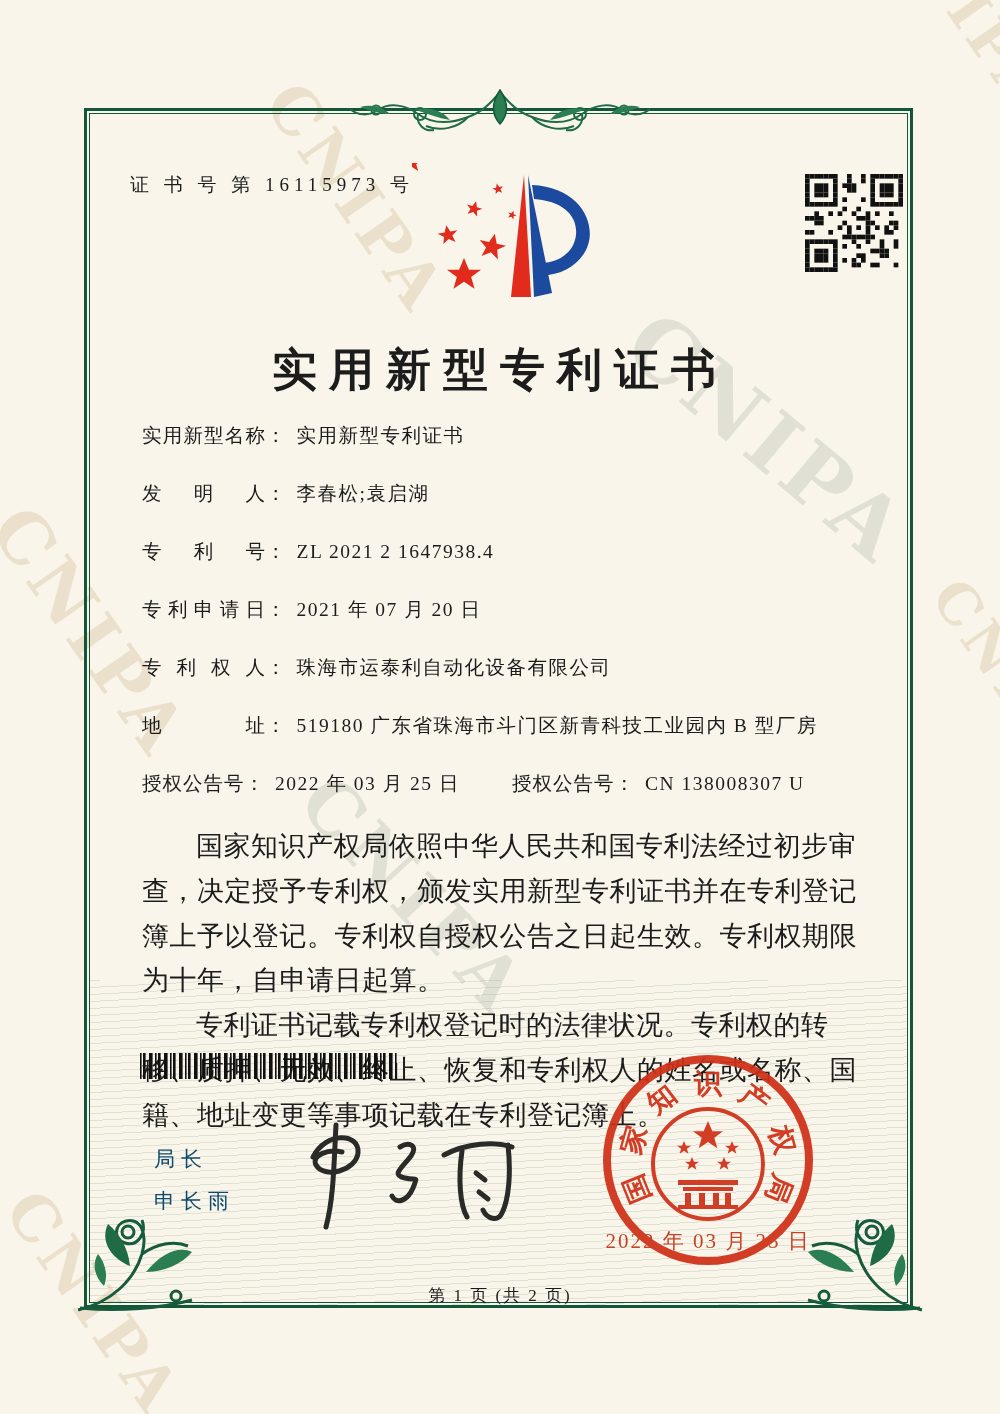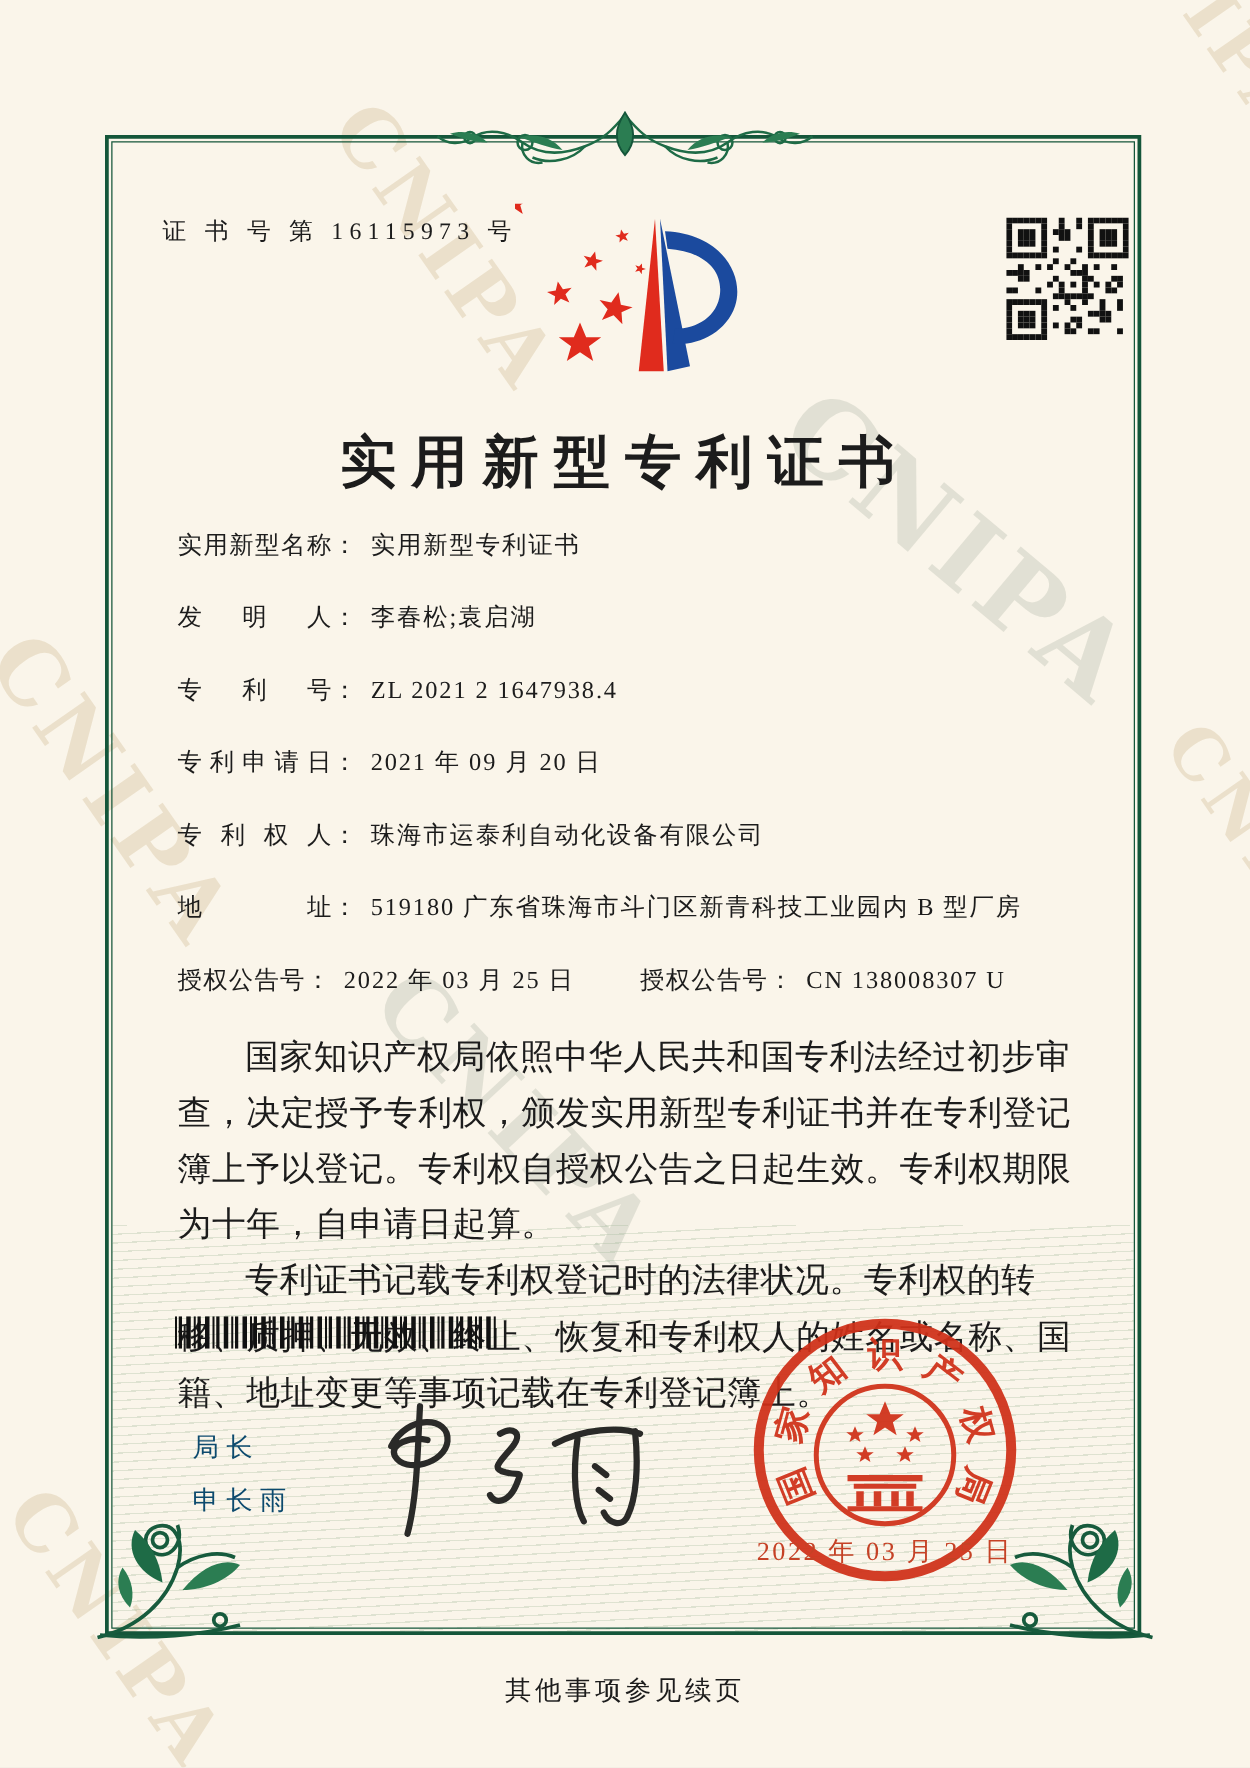--- a/index.html
+++ b/index.html
@@ -343,21 +343,21 @@
       <div class="frow" style="top:0;">
         <span class="flabel">实用新型名称</span><span class="fcolon">：</span><span class="fvalue">实用新型专利证书</span>
       </div>
       <div class="frow" style="top:58px;">
         <span class="flabel">发明人</span><span class="fcolon">：</span><span class="fvalue">李春松;袁启湖</span>
       </div>
       <div class="frow" style="top:116px;">
         <span class="flabel">专利号</span><span class="fcolon">：</span><span class="fvalue">ZL 2021 2 1647938.4</span>
       </div>
       <div class="frow" style="top:174px;">
-        <span class="flabel">专利申请日</span><span class="fcolon">：</span><span class="fvalue">2021 年 09 月 20 日</span>
+        <span class="flabel">专利申请日</span><span class="fcolon">：</span><span class="fvalue">2021 年 07 月 20 日</span>
       </div>
       <div class="frow" style="top:232px;">
         <span class="flabel">专利权人</span><span class="fcolon">：</span><span class="fvalue">珠海市运泰利自动化设备有限公司</span>
       </div>
       <div class="frow" style="top:290px;">
         <span class="flabel">地址</span><span class="fcolon">：</span><span class="fvalue">519180 广东省珠海市斗门区新青科技工业园内 B 型厂房</span>
       </div>
       <div class="frow" style="top:348px;">
         <span>授权公告号</span><span class="fcolon">：</span><span class="fvalue">2022 年 03 月 25 日</span>
         <span class="grant-no-group">
@@ -466,17 +466,17 @@
           <text transform="translate(47.7409120111497,95.63856952313544) rotate(-74.66666666666669)" text-anchor="middle" dominant-baseline="central" font-size="28" fill="#d03018">家</text>
           <text transform="translate(75.30326642429137,54.77569866989673) rotate(-37.33333333333334)" text-anchor="middle" dominant-baseline="central" font-size="28" fill="#d03018">知</text>
           <text transform="translate(122,39) rotate(0)" text-anchor="middle" dominant-baseline="central" font-size="28" fill="#d03018">识</text>
           <text transform="translate(168.6967335757086,54.77569866989671) rotate(37.333333333333314)" text-anchor="middle" dominant-baseline="central" font-size="28" fill="#d03018">产</text>
           <text transform="translate(196.2590879888503,95.63856952313546) rotate(74.66666666666669)" text-anchor="middle" dominant-baseline="central" font-size="28" fill="#d03018">权</text>
           <text transform="translate(193.39315680164265,144.8447076930252) rotate(112)" text-anchor="middle" dominant-baseline="central" font-size="28" fill="#d03018">局</text>
         </g>
       <text x="122" y="204" text-anchor="middle" font-size="21" fill="#c23518" style="letter-spacing:2px; font-family:'Liberation Serif',serif;">2022 年 03 月 25 日</text>
     </svg>
 
-
-    <div class="footer-note">其他事项参见续页</div>
+    <div class="page-num">第 1 页 (共 2 页)</div>
+
 
   </div>
 </div>
 
 </body></html>

